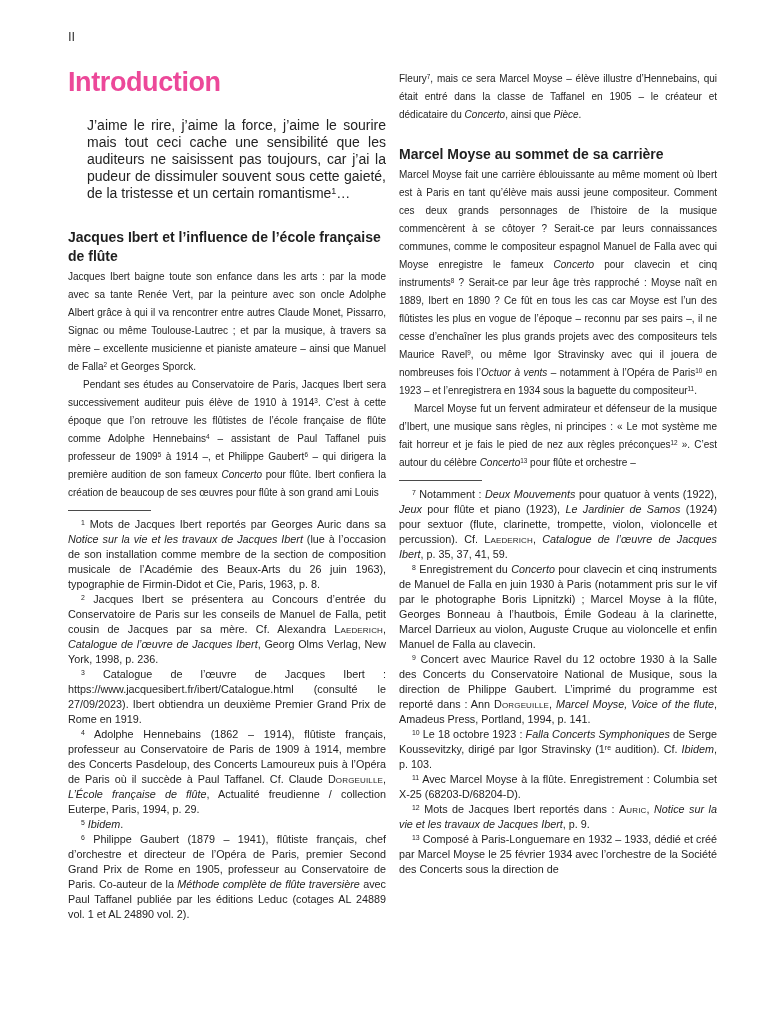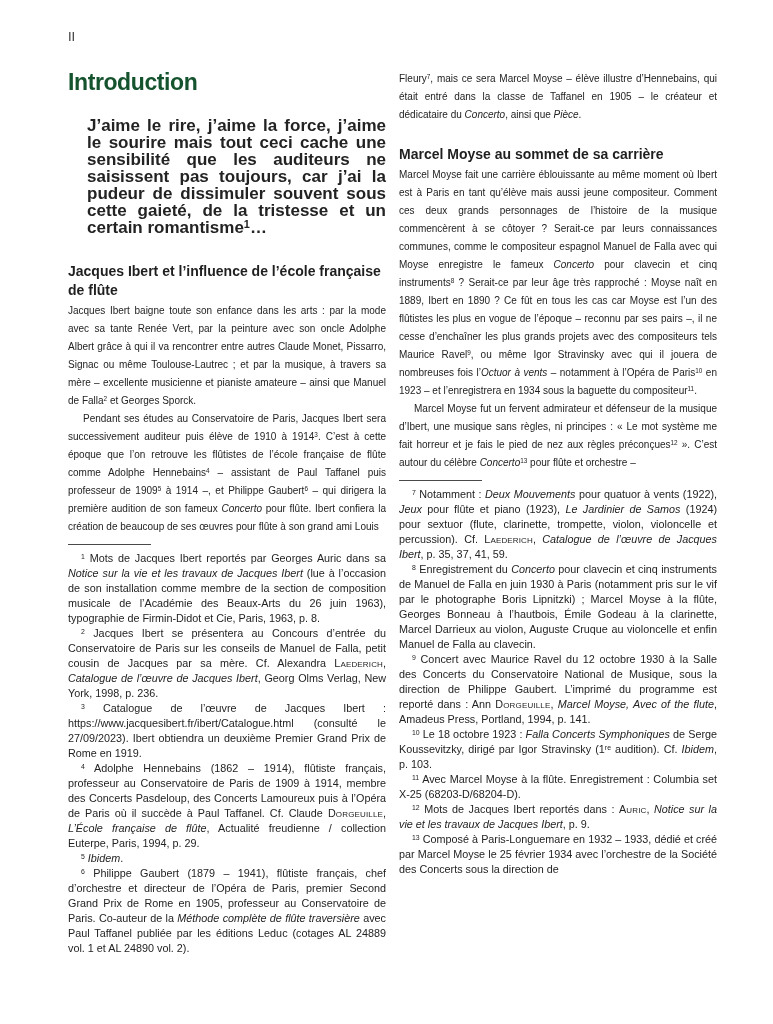--- a/index.html
+++ b/index.html
@@ -21,34 +21,33 @@
     color: #3a3a3a;
   }
   .cols {
     display: flex;
     gap: 13px;
     align-items: flex-start;
   }
   .col { width: 318px; box-sizing: border-box; }
   .col-right { padding-top: 26px; }
   h1.doc-title {
-    font-size: 23px;
+    font-size: 27px;
     line-height: 28px;
     letter-spacing: -0.4px;
     margin: 24px 0 0 0;
     font-weight: bold;
-    color: #14532d;
+    color: #ec4899;
   }
   blockquote.quote {
     margin: 21px 0 0 19px;
     padding: 0;
-    font-size: 17px;
+    font-size: 14px;
     line-height: 17px;
     text-align: justify;
-    font-weight: bold;
   }
   h2.sec-heading {
     font-size: 14px;
     line-height: 19px;
     margin: 26px 0 2px 0;
     font-weight: bold;
     color: #1f1f1f;
   }
   .col-right h2.sec-heading { margin-top: 21px; }
   p.body-p {
@@ -125,21 +124,21 @@
       <div>
           <p class="body-p">Marcel Moyse fait une carrière éblouissante au même moment où Ibert est à Paris en tant qu’élève mais aussi jeune compositeur. Comment ces deux grands personnages de l’histoire de la musique commencèrent à se côtoyer ? Serait-ce par leurs connaissances communes, comme le compositeur espagnol Manuel de Falla avec qui Moyse enregistre le fameux <span class="rs-i">Concerto</span> pour clavecin et cinq instruments<span class="rs-sup">8</span> ? Serait-ce par leur âge très rapproché : Moyse naît en 1889, Ibert en 1890 ? Ce fût en tous les cas car Moyse est l’un des flûtistes les plus en vogue de l’époque – reconnu par ses pairs –, il ne cesse d’enchaîner les plus grands projets avec des compositeurs tels Maurice Ravel<span class="rs-sup">9</span>, ou même Igor Stravinsky avec qui il jouera de nombreuses fois l’<span class="rs-i">Octuor à vents</span> – notamment à l’Opéra de Paris<span class="rs-sup">10</span> en 1923 – et l’enregistrera en 1934 sous la baguette du compositeur<span class="rs-sup">11</span>.</p>
           <p class="body-p indent">Marcel Moyse fut un fervent admirateur et défenseur de la musique d’Ibert, une musique sans règles, ni principes : « Le mot système me fait horreur et je fais le pied de nez aux règles préconçues<span class="rs-sup">12</span> ». C’est autour du célèbre <span class="rs-i">Concerto</span><span class="rs-sup">13</span> pour flûte et orchestre –</p>
         </div>
 
       <div class="fnsep"></div>
 
       <div>
           <p class="fn"><span class="rs-sup">7</span> Notamment : <span class="rs-i">Deux Mouvements</span> pour quatuor à vents (1922), <span class="rs-i">Jeux</span> pour flûte et piano (1923), <span class="rs-i">Le Jardinier de Samos</span> (1924) pour sextuor (flute, clarinette, trompette, violon, violoncelle et percussion). Cf. <span class="rs-sc">Laederich</span>, <span class="rs-i">Catalogue de l’œuvre de Jacques Ibert</span>, p. 35, 37, 41, 59.</p>
           <p class="fn"><span class="rs-sup">8</span> Enregistrement du <span class="rs-i">Concerto</span> pour clavecin et cinq instruments de Manuel de Falla en juin 1930 à Paris (notamment pris sur le vif par le photographe Boris Lipnitzki) ; Marcel Moyse à la flûte, Georges Bonneau à l’hautbois, Émile Godeau à la clarinette, Marcel Darrieux au violon, Auguste Cruque au violoncelle et enfin Manuel de Falla au clavecin.</p>
-          <p class="fn"><span class="rs-sup">9</span> Concert avec Maurice Ravel du 12 octobre 1930 à la Salle des Concerts du Conservatoire National de Musique, sous la direction de Philippe Gaubert. L’imprimé du programme est reporté dans : Ann <span class="rs-sc">Dorgeuille</span>, <span class="rs-i">Marcel Moyse, Avec of the flute</span>, Amadeus Press, Portland, 1994, p. 141.</p>
+          <p class="fn"><span class="rs-sup">9</span> Concert avec Maurice Ravel du 12 octobre 1930 à la Salle des Concerts du Conservatoire National de Musique, sous la direction de Philippe Gaubert. L’imprimé du programme est reporté dans : Ann <span class="rs-sc">Dorgeuille</span>, <span class="rs-i">Marcel Moyse, Voice of the flute</span>, Amadeus Press, Portland, 1994, p. 141.</p>
           <p class="fn"><span class="rs-sup">10</span> Le 18 octobre 1923 : <span class="rs-i">Falla Concerts Symphoniques</span> de Serge Koussevitzky, dirigé par Igor Stravinsky (1<span class="rs-sup">re</span> audition). Cf. <span class="rs-i">Ibidem</span>, p. 103.</p>
           <p class="fn"><span class="rs-sup">11</span> Avec Marcel Moyse à la flûte. Enregistrement : Columbia set X-25 (68203-D/68204-D).</p>
           <p class="fn"><span class="rs-sup">12</span> Mots de Jacques Ibert reportés dans : <span class="rs-sc">Auric</span>, <span class="rs-i">Notice sur la vie et les travaux de Jacques Ibert</span>, p. 9.</p>
           <p class="fn"><span class="rs-sup">13</span> Composé à Paris-Longuemare en 1932 – 1933, dédié et créé par Marcel Moyse le 25 février 1934 avec l’orchestre de la Société des Concerts sous la direction de</p>
         </div>
     </div>
 
   </div>
 </div>
 

